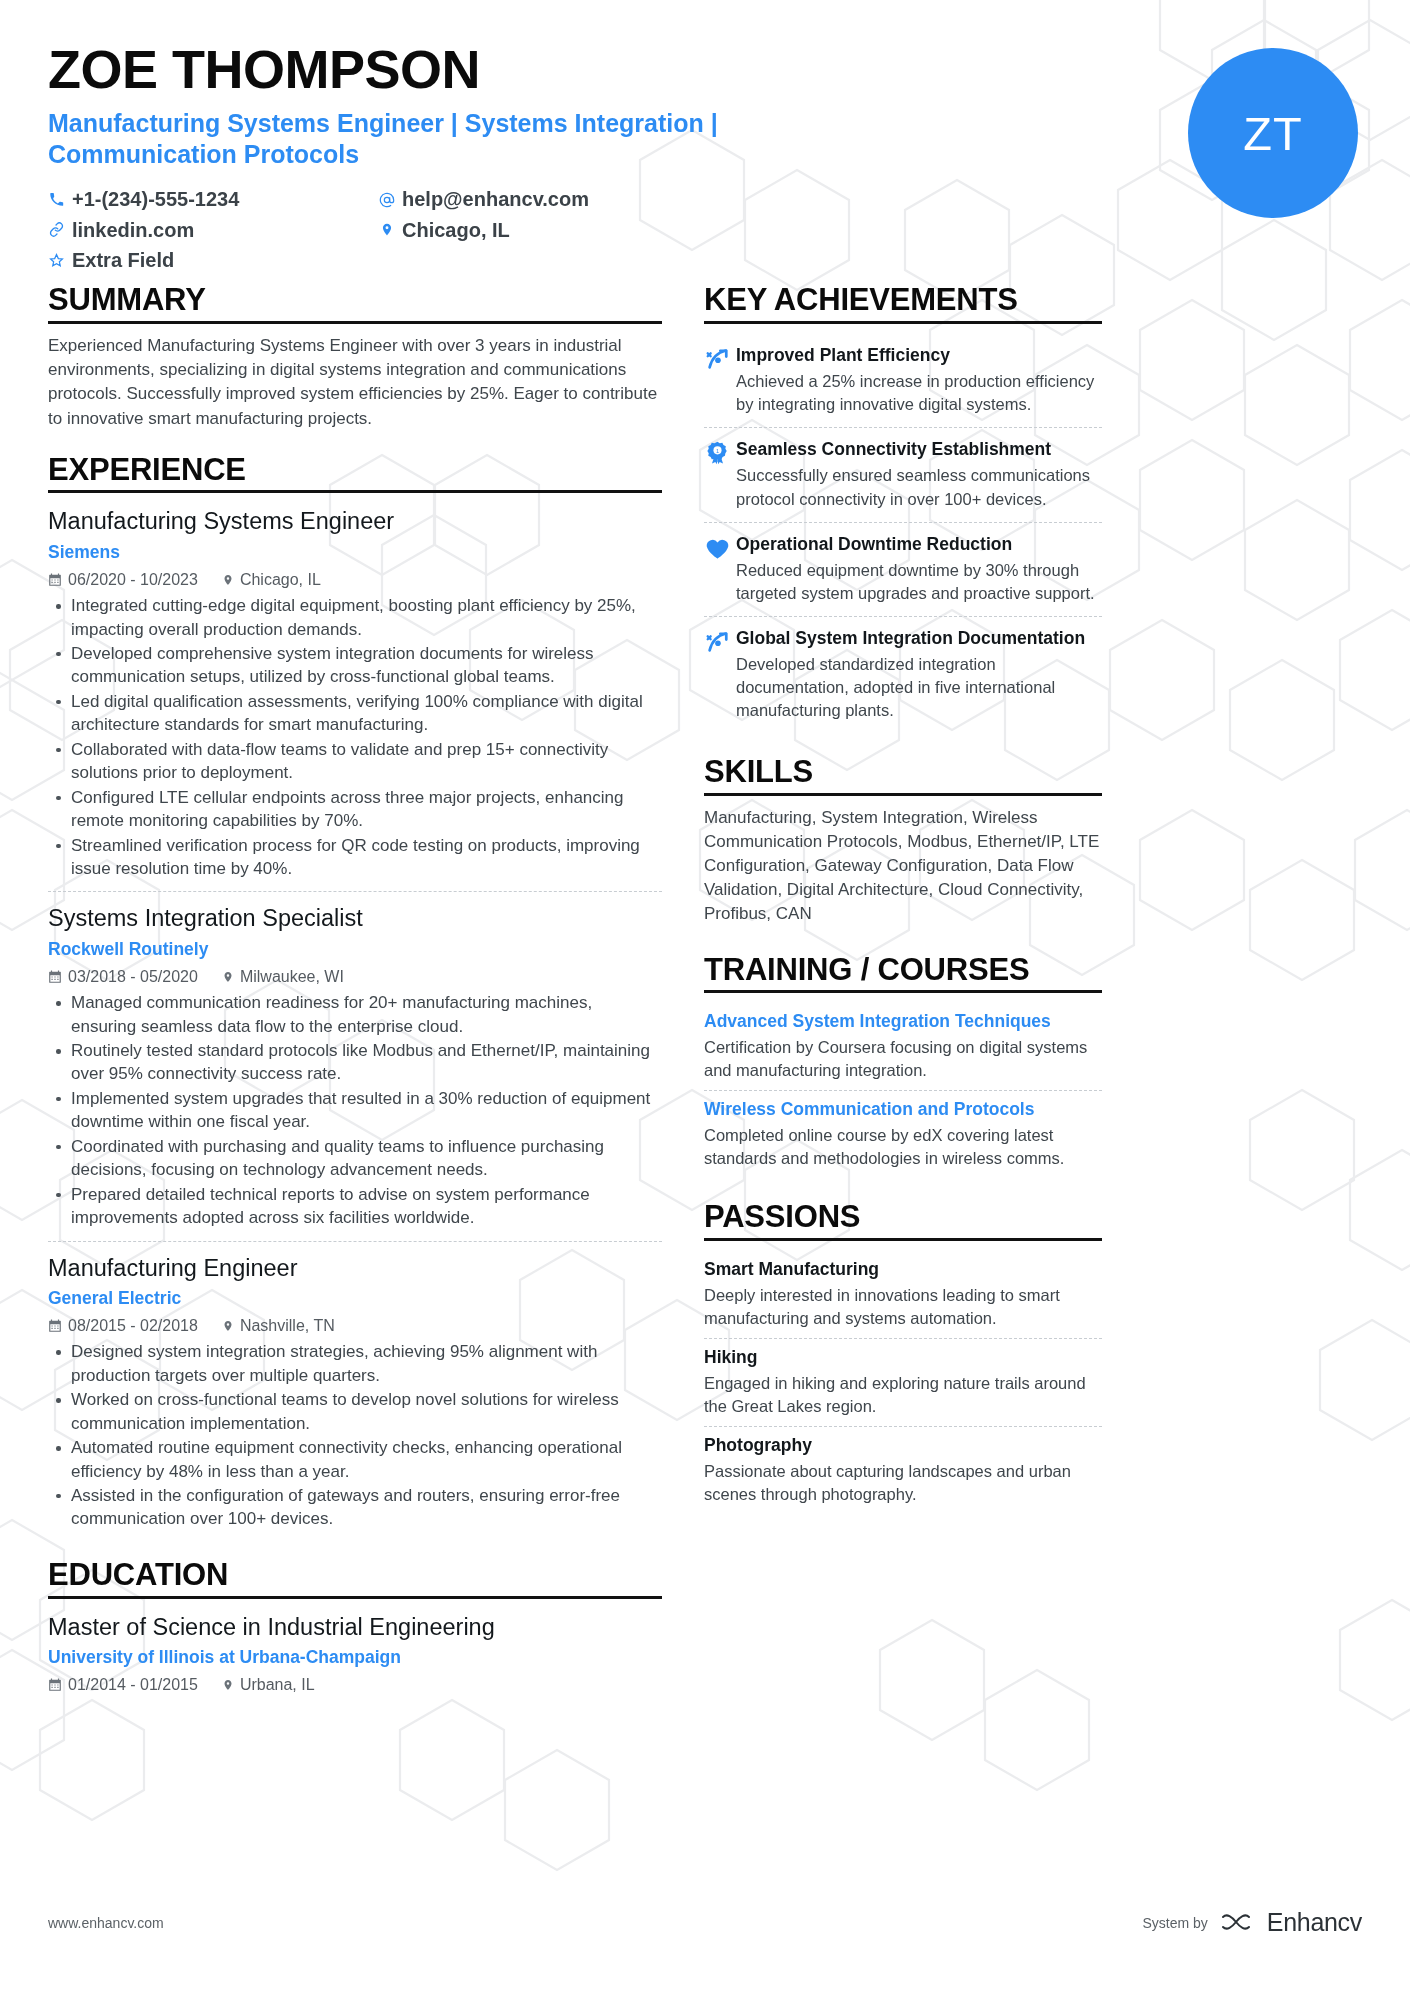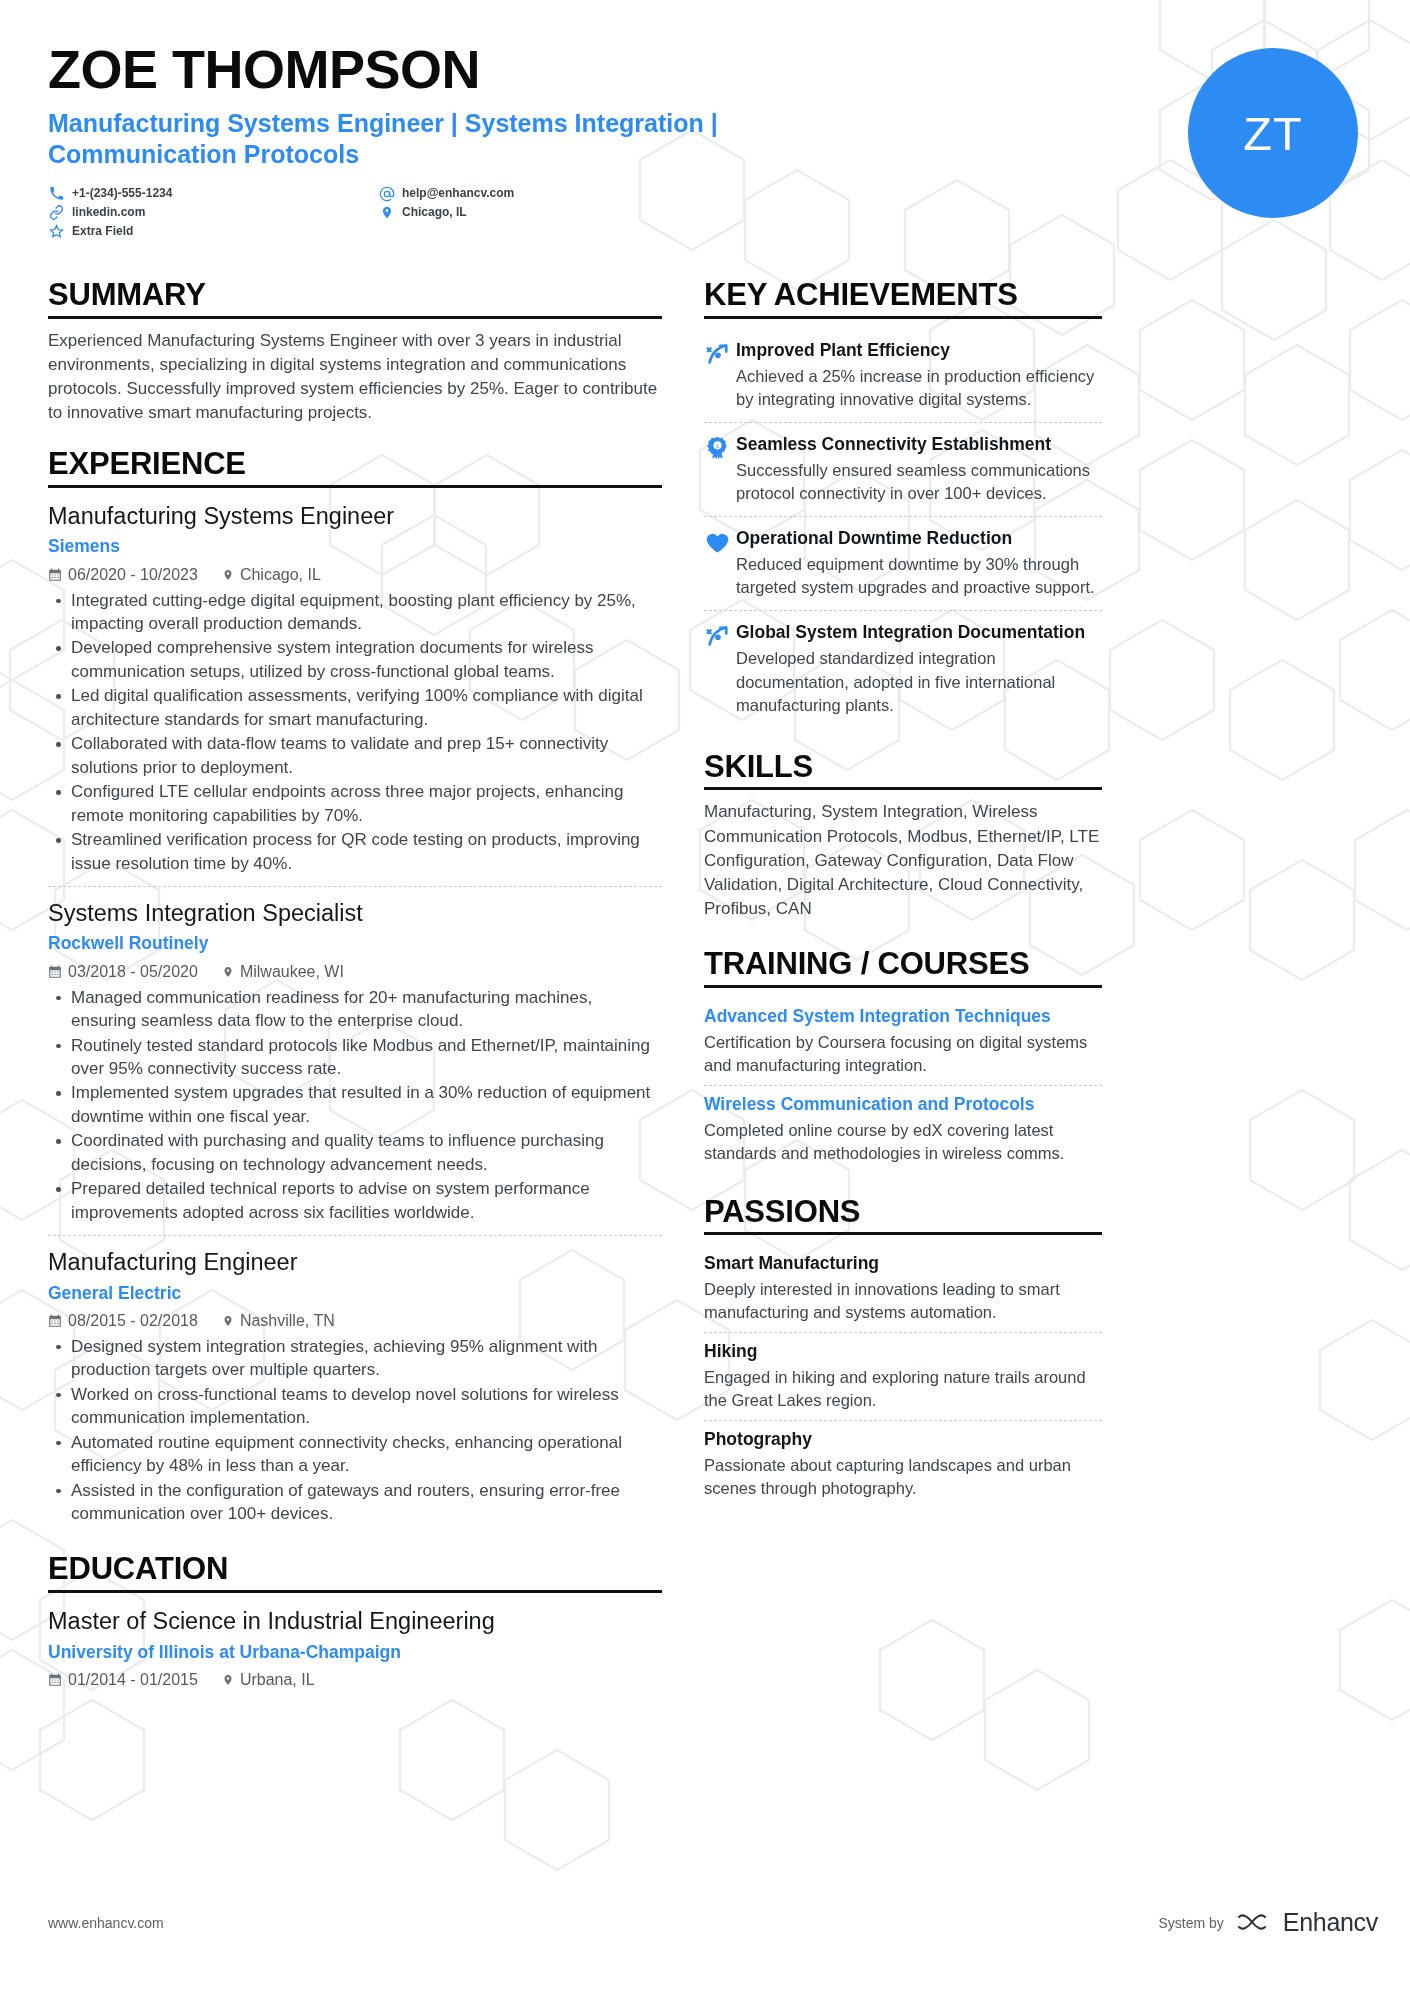--- a/index.html
+++ b/index.html
@@ -53,21 +53,21 @@
   .contacts {
     display: flex;
     flex-wrap: wrap;
     max-width: 660px;
   }
   .contact-col { width: 50%; }
   .contact-row {
     display: flex;
     align-items: center;
     gap: 7px;
-    font-size: 12px;
+    font-size: 20px;
     font-weight: 700;
     color: #3b4248;
     line-height: 1.42;
     padding: 1px 0;
   }
   .contact-ico {
     color: #2d8cf3;
     font-size: 15px;
     width: 17px;
     display: inline-flex;
@@ -209,21 +209,21 @@
   }
   .skills-text {
     font-size: 17px;
     color: #3f464c;
     line-height: 1.42;
   }
   
   .footer {
     position: absolute;
     left: 48px;
-    right: 32px;
+    right: 48px;
     bottom: 58px;
     display: flex;
     align-items: center;
     justify-content: space-between;
     z-index: 3;
   }
   .footer-url {
     font-size: 14px;
     color: #5b6166;
   }

